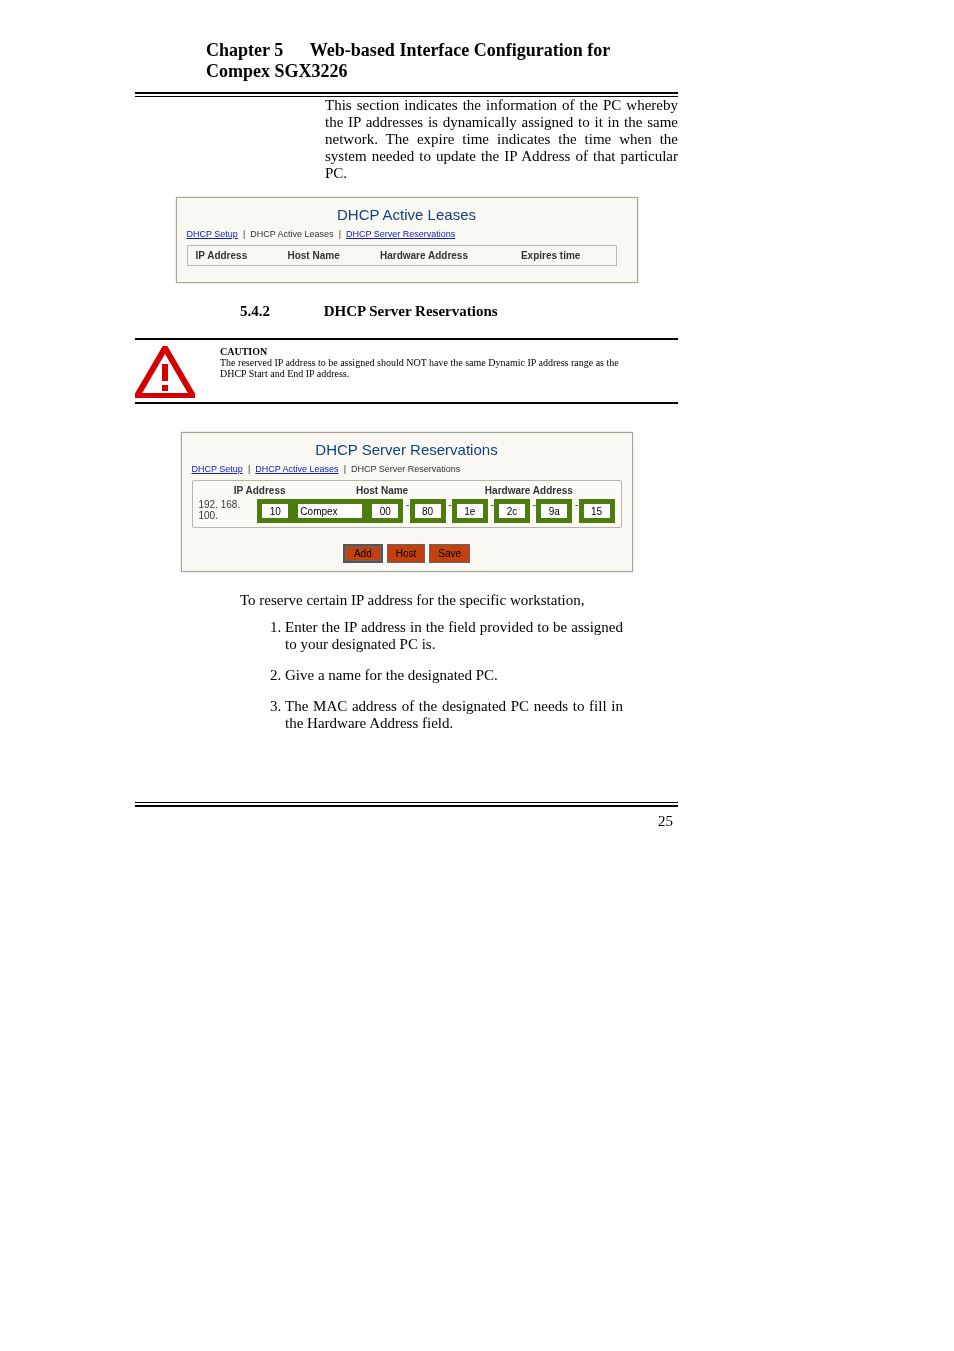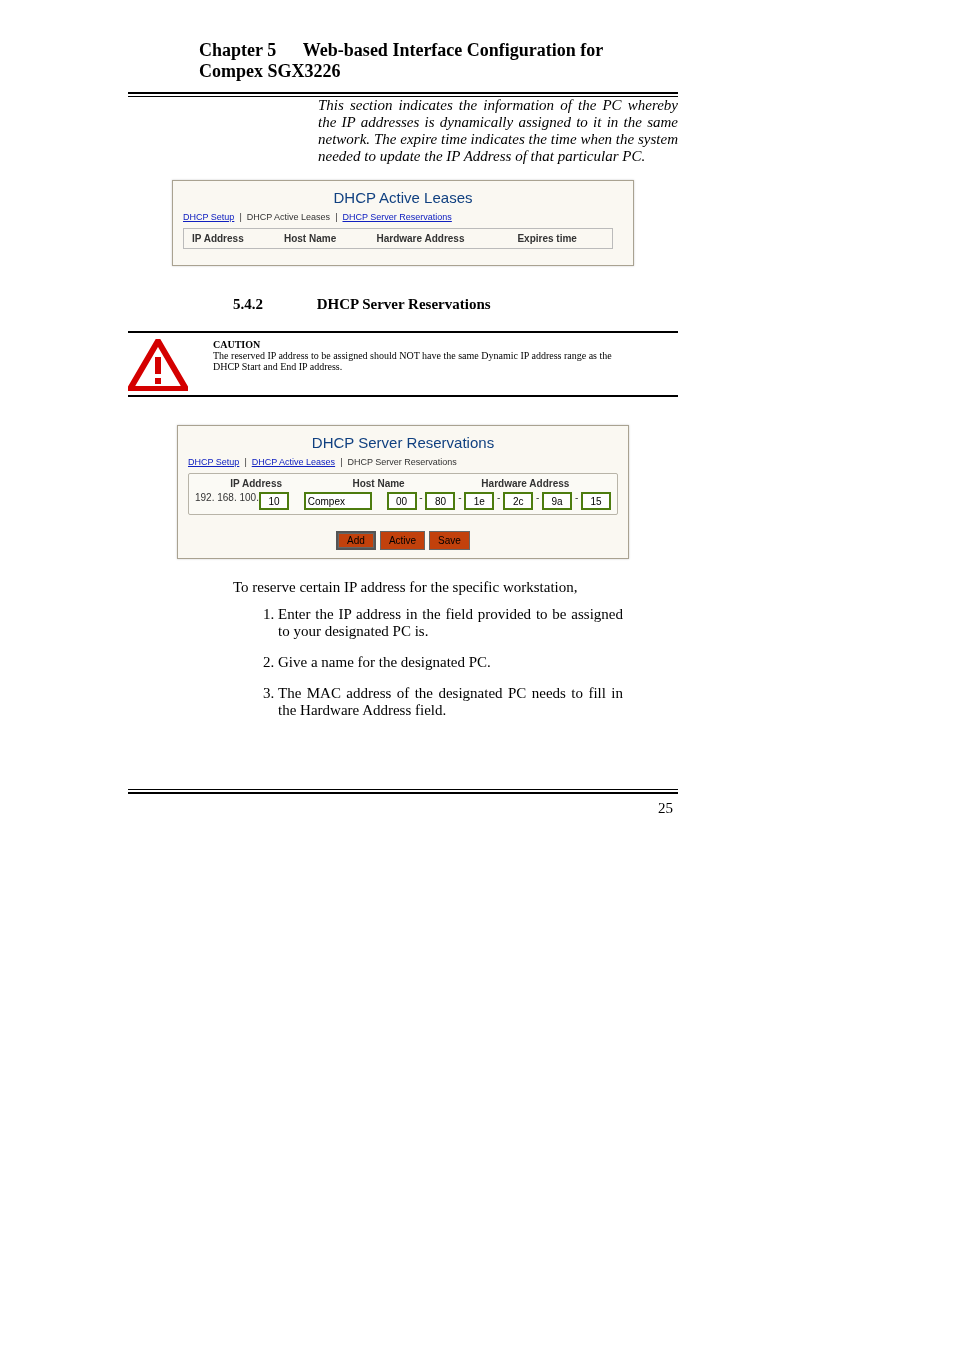--- a/index.html
+++ b/index.html
@@ -5,39 +5,38 @@
   body {
     margin: 0;
     padding: 0;
     background: #fff;
     font-family: "Times New Roman", Times, serif;
     color: #000;
     width: 954px;
   }
   .page {
     width: 798px;
-    padding: 40px 0 0 8px;
+    padding: 40px 0 0 15px;
     box-sizing: border-box;
   }
   .header {
     margin: 0 175px 0 191px;
     font-size: 18px;
     font-weight: bold;
   }
   .header-sep {
     margin: 10px 120px 0 120px;
     border-top: 2px solid #000;
     border-bottom: 1px solid #000;
     height: 2px;
   }
   .content-body {
     margin: 0 120px 0 310px;
     font-size: 15px;
     text-align: justify;
-    font-style: italic;
   }
   .sec-head {
     margin: 18px 175px 18px 225px;
     font-size: 15px;
     font-weight: bold;
   }
   .sec-num {
     display: inline-block;
     width: 80px;
     vertical-align: top;
@@ -144,21 +143,21 @@
     justify-content: space-between;
   }
   .ip-box {
     display: flex;
     align-items: flex-start;
     font-size: 10px;
   }
   .txt-input {
     font-family: Arial, sans-serif;
     font-size: 10px;
-    border: 2px solid #4d7c0f;
+    border: 5px solid #4d7c0f;
     height: 14px;
     padding: 0 2px;
     box-sizing: content-box;
     background: #fff;
   }
   .w25 { width: 22px; text-align: center; }
   .w60 { width: 60px; }
   .btn-row {
     display: flex;
     justify-content: center;
@@ -233,21 +232,21 @@
             <th>Host Name</th>
             <th>Hardware Address</th>
             <th>Expires time</th>
           </tr>
         </tbody>
           </table>
       </div>
     </div>
   </div>
 
-  <div class="sec-head" style="margin-top:30px">
+  <div class="sec-head" style="margin-top:20px">
     <span class="sec-num">5.4.2</span>
     <span class="sec-title">DHCP Server Reservations</span>
   </div>
 
   <div class="caution-row">
     <div class="caution-icon">
       <svg viewBox="0 0 60 52" width="60" height="52">
         <polygon points="30,2 58,50 2,50" fill="none" stroke="#d40000" stroke-width="6" stroke-linejoin="round"></polygon>
         <rect x="27" y="18" width="6" height="17" fill="#d40000"></rect>
         <rect x="27" y="39" width="6" height="6" fill="#d40000"></rect>
@@ -298,21 +297,21 @@
               <span>&nbsp;-&nbsp;</span>
               <input class="txt-input w25" value="15" style="">
             </div>
           </div>
         </div>
       </div>
       <div class="btn-row">
         <span class="pointer-box">
           <button class="btn">Add</button>
         </span>
-        <button class="btn">Active</button>
+        <button class="btn">Host</button>
         <button class="btn">Save</button>
       </div>
     </div>
   </div>
 
   <div class="para-left" style="">To reserve certain IP address for the specific workstation,</div>
 
   <ol class="steps">
     <li>Enter the IP address in the field provided to be assigned to your designated PC is.</li>
     <li>Give a name for the designated PC.</li>

